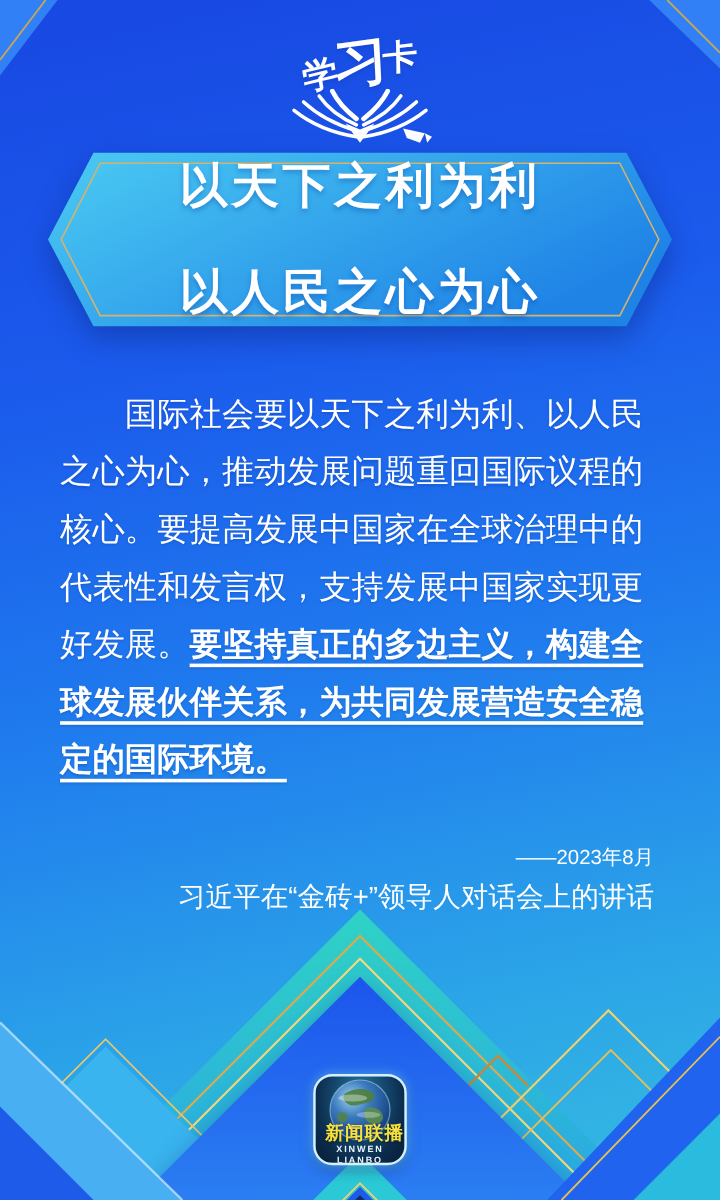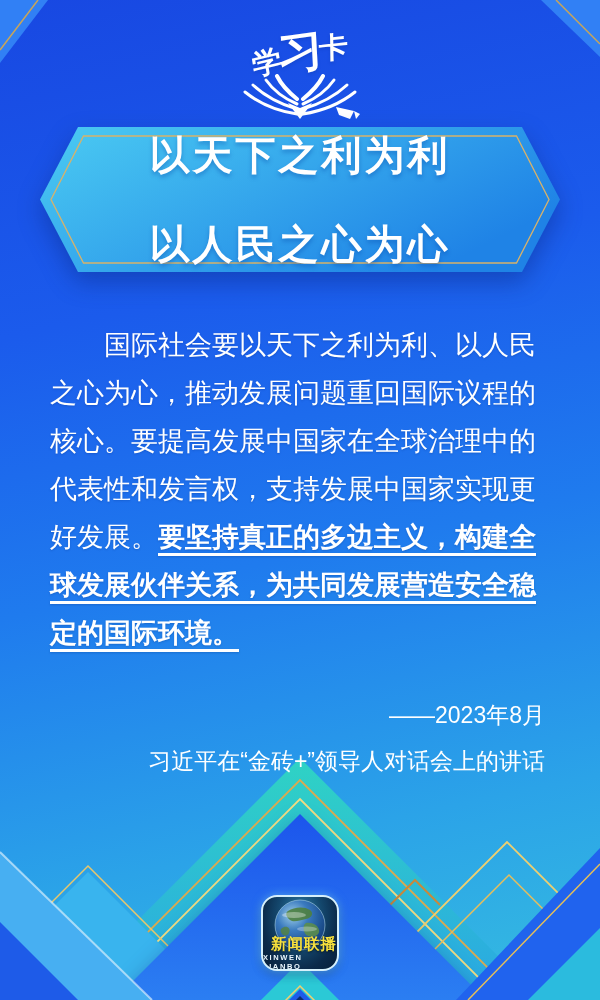--- a/index.html
+++ b/index.html
@@ -32,33 +32,33 @@
   
   .quote{position:absolute;z-index:3;left:50px;top:321px;width:498px;
          color:#fff;font-size:27px;line-height:48px;letter-spacing:0;
          text-shadow:0 1px 2px rgba(0,40,120,.25);}
   .quote p{margin:0;text-indent:2em;word-break:break-all;}
   .quote strong{font-weight:800;text-decoration:underline;
                 text-decoration-thickness:2.5px;text-underline-offset:7px;}
 
   
   .attribution{position:absolute;z-index:3;right:55px;top:702px;text-align:right;color:#fff;}
-  .attribution .date{font-size:23px;line-height:26px;}
-  .attribution .source{font-size:23px;line-height:26px;margin-top:20px;}
+  .attribution .date{font-size:17px;line-height:26px;}
+  .attribution .source{font-size:23px;line-height:26px;margin-top:6px;}
 
   
   .app-icon{position:absolute;z-index:3;left:261px;top:895px;width:78px;height:76px;
             border-radius:16px;border:2px solid #D6F0FB;box-sizing:border-box;overflow:hidden;
             background:radial-gradient(ellipse at 50% 26%,#2E80A8 0%,#14486E 42%,#0B2A4A 72%,#071E38 100%);
             box-shadow:0 0 10px rgba(130,225,255,.55),0 4px 10px rgba(0,30,90,.4);}
   .app-icon .earth{position:absolute;top:2px;left:50%;transform:translateX(-50%);}
   .app-icon .cn{position:absolute;top:37px;width:100%;text-align:right;color:#F8E13C;
                 font-size:15.5px;font-weight:800;letter-spacing:1px;
                 text-shadow:0 1px 2px rgba(0,0,0,.55);}
-  .app-icon .en{position:absolute;top:56px;width:100%;text-align:left;color:#EAF6FD;
+  .app-icon .en{position:absolute;top:56px;width:100%;text-align:center;color:#EAF6FD;
                 font-size:7.5px;font-weight:700;letter-spacing:1.6px;}
 </style>
 </head>
 <body>
 
 <div class="card">
 
   <svg class="deco" width="600" height="1000" viewBox="0 0 600 1000">
     <defs>
       <linearGradient id="tealGrad" x1="0" y1="758" x2="0" y2="1000" gradientUnits="userSpaceOnUse">

